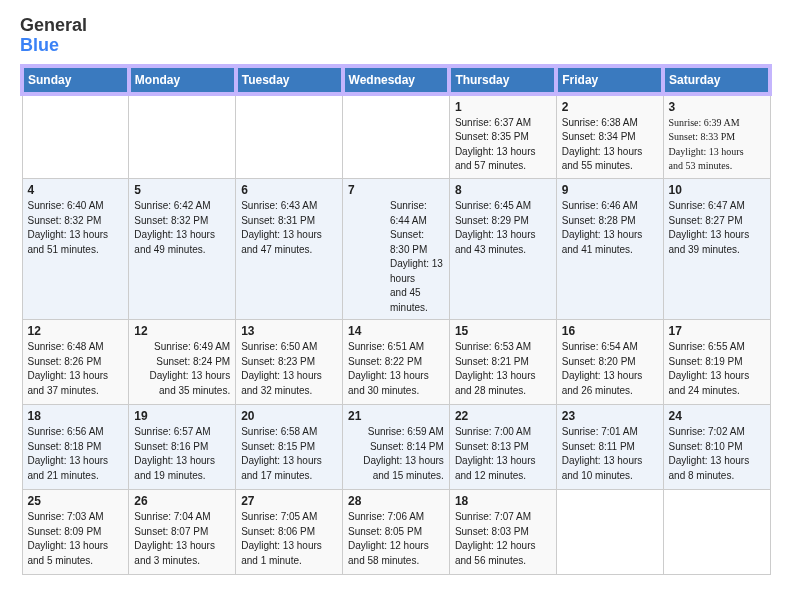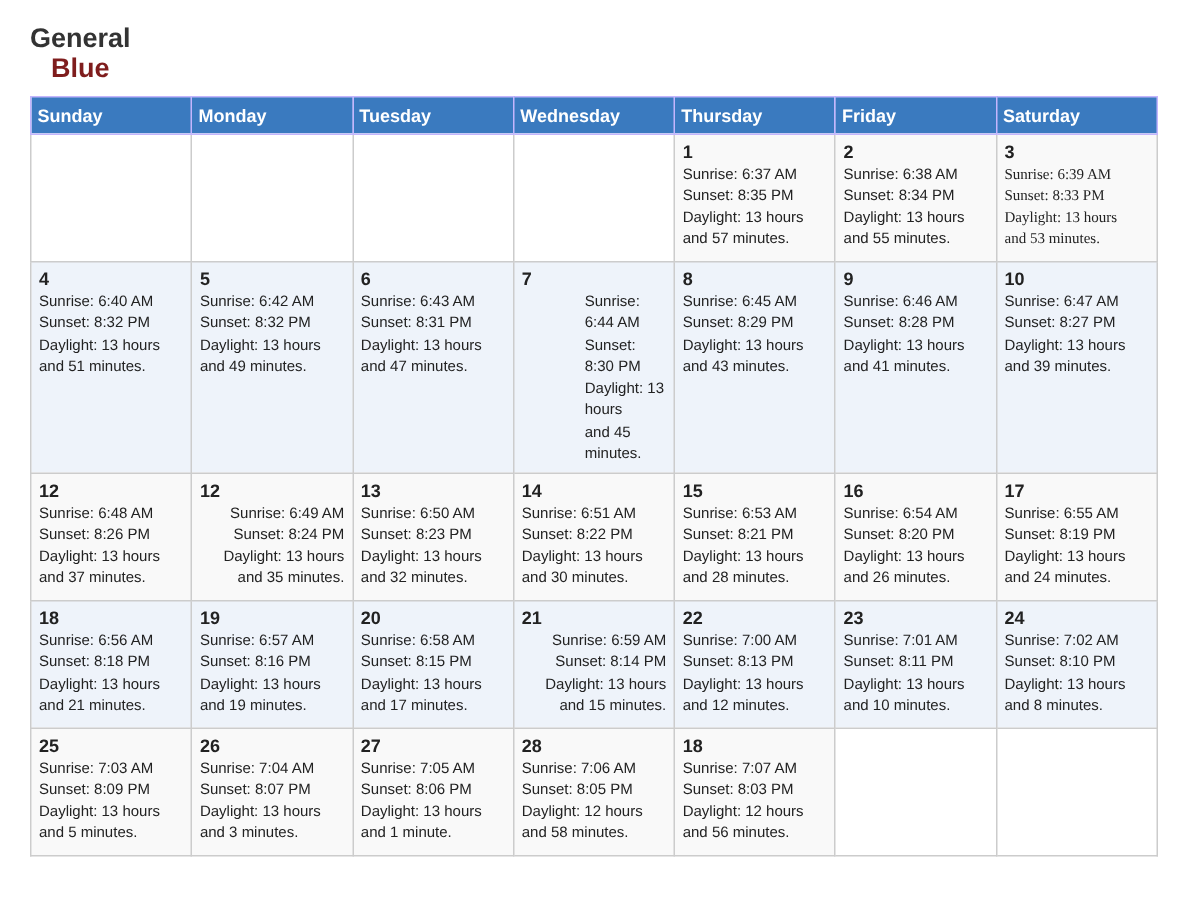--- a/index.html
+++ b/index.html
@@ -13,30 +13,29 @@
     .header {
       display: flex;
       justify-content: space-between;
       align-items: flex-start;
       margin-bottom: 8px;
     }
     .logo {
       display: flex;
       align-items: center;
       gap: 6px;
-      text-align: center;
     }
     .logo-text {
       font-size: 18px;
       font-weight: bold;
       color: #333;
       line-height: 1.1;
     }
     .logo-text span {
-      color: #7f1d1d;
+      color: #3b82f6;
     }
     .title-block {
       text-align: right;
     }
     .title-block h1 {
       font-size: 32px;
       font-weight: bold;
       color: #222;
       line-height: 1.1;
     }
@@ -50,21 +49,21 @@
       border-collapse: collapse;
       table-layout: fixed;
     }
     thead tr th {
       background-color: #3a7abf;
       color: #fff;
       font-size: 12px;
       font-weight: bold;
       padding: 5px 4px;
       text-align: left;
-      border: 1px solid #c4b5fd;
+      border: 4px solid #c4b5fd;
     }
     tbody tr td {
       border: 1px solid #ccc;
       vertical-align: top;
       padding: 4px 5px;
       font-size: 10.5px;
       color: #222;
       height: 85px;
     }
     tbody tr:nth-child(odd) td {

